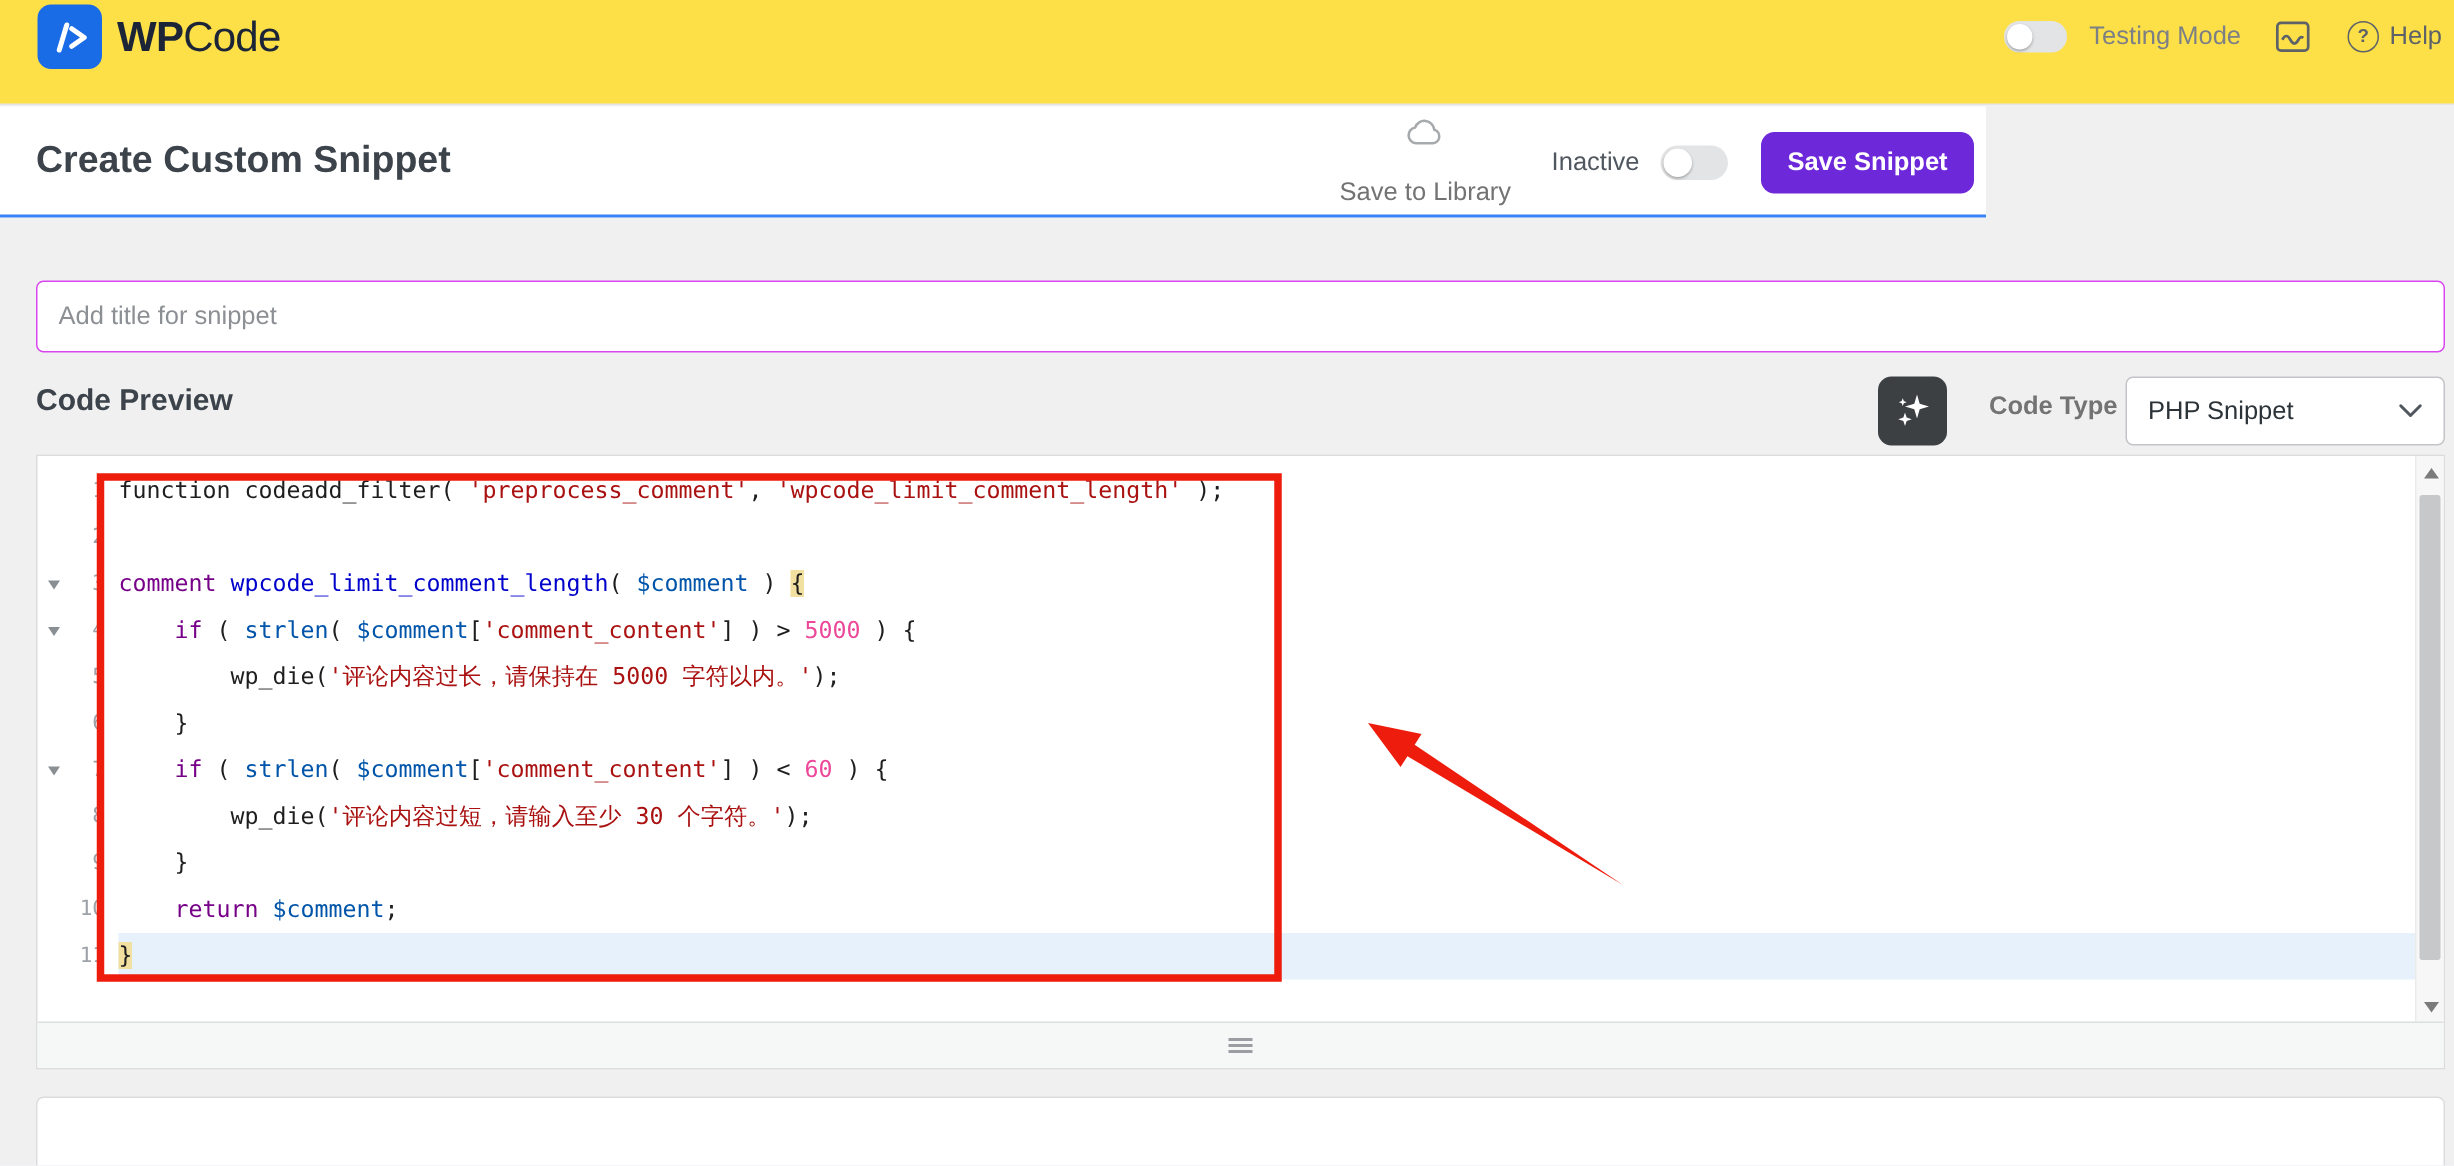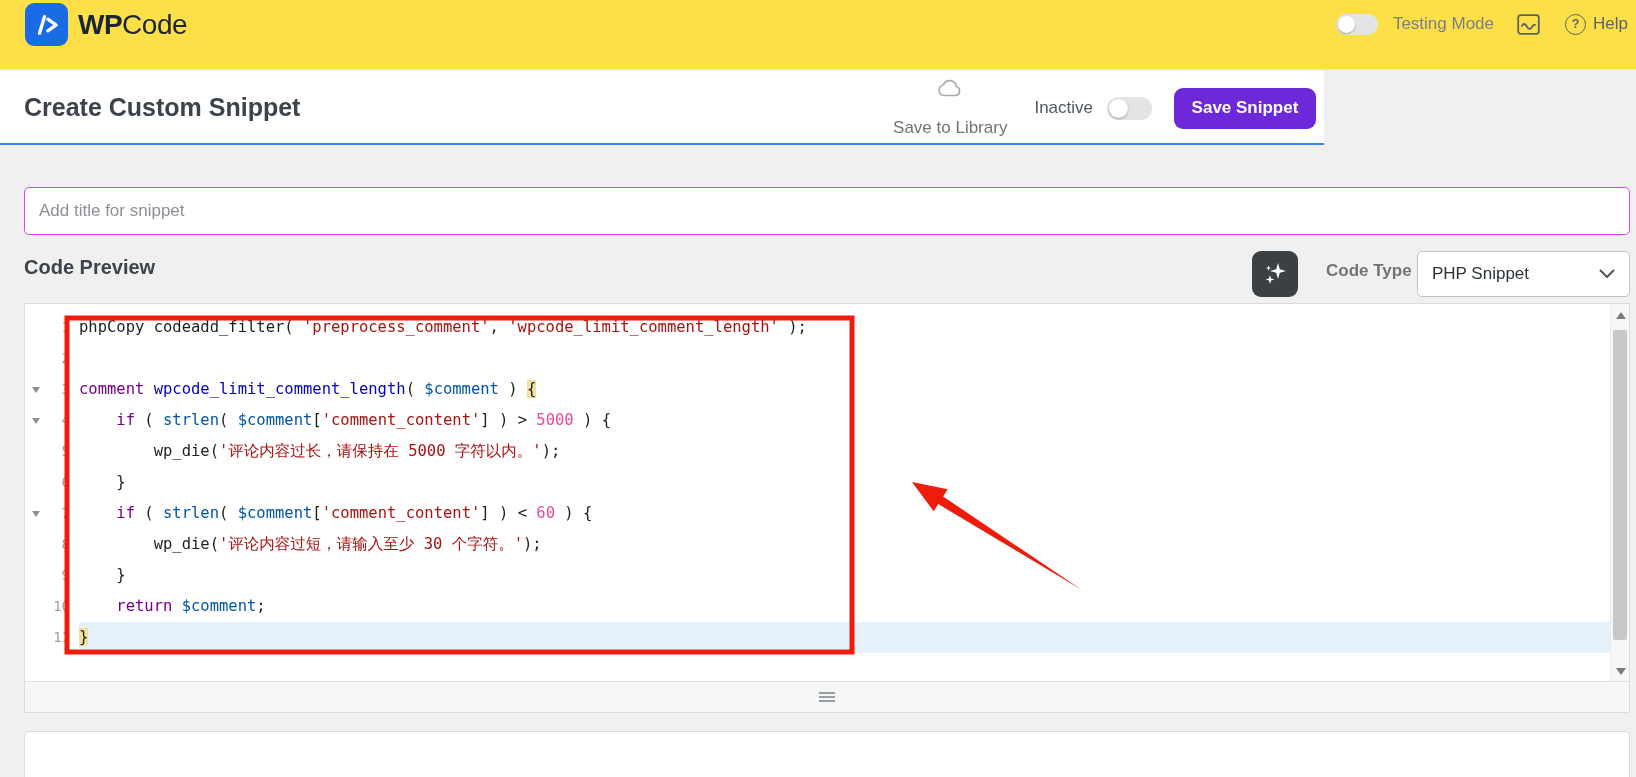--- a/index.html
+++ b/index.html
@@ -145,21 +145,21 @@
         </svg>
     </span>
   </div>
 
   <div class="editor">
     <div class="cm-scroll">
         <div class="cm-row">
           <div class="cm-gutter">
             <span class="num">1</span>
           </div>
-          <div class="cm-code"><span class="tk-plain">phpCopy codeadd_filter( </span><span class="tk-str">'preprocess_comment'</span><span class="tk-plain">, </span><span class="tk-str">'wpcode_limit_comment_length'</span><span class="tk-plain"> );</span></div>
+          <div class="cm-code"><span class="tk-plain">function codeadd_filter( </span><span class="tk-str">'preprocess_comment'</span><span class="tk-plain">, </span><span class="tk-str">'wpcode_limit_comment_length'</span><span class="tk-plain"> );</span></div>
         </div>
         <div class="cm-row">
           <div class="cm-gutter">
             <span class="num">2</span>
           </div>
           <div class="cm-code"></div>
         </div>
         <div class="cm-row">
           <div class="cm-gutter">
             <span class="fold"></span>

